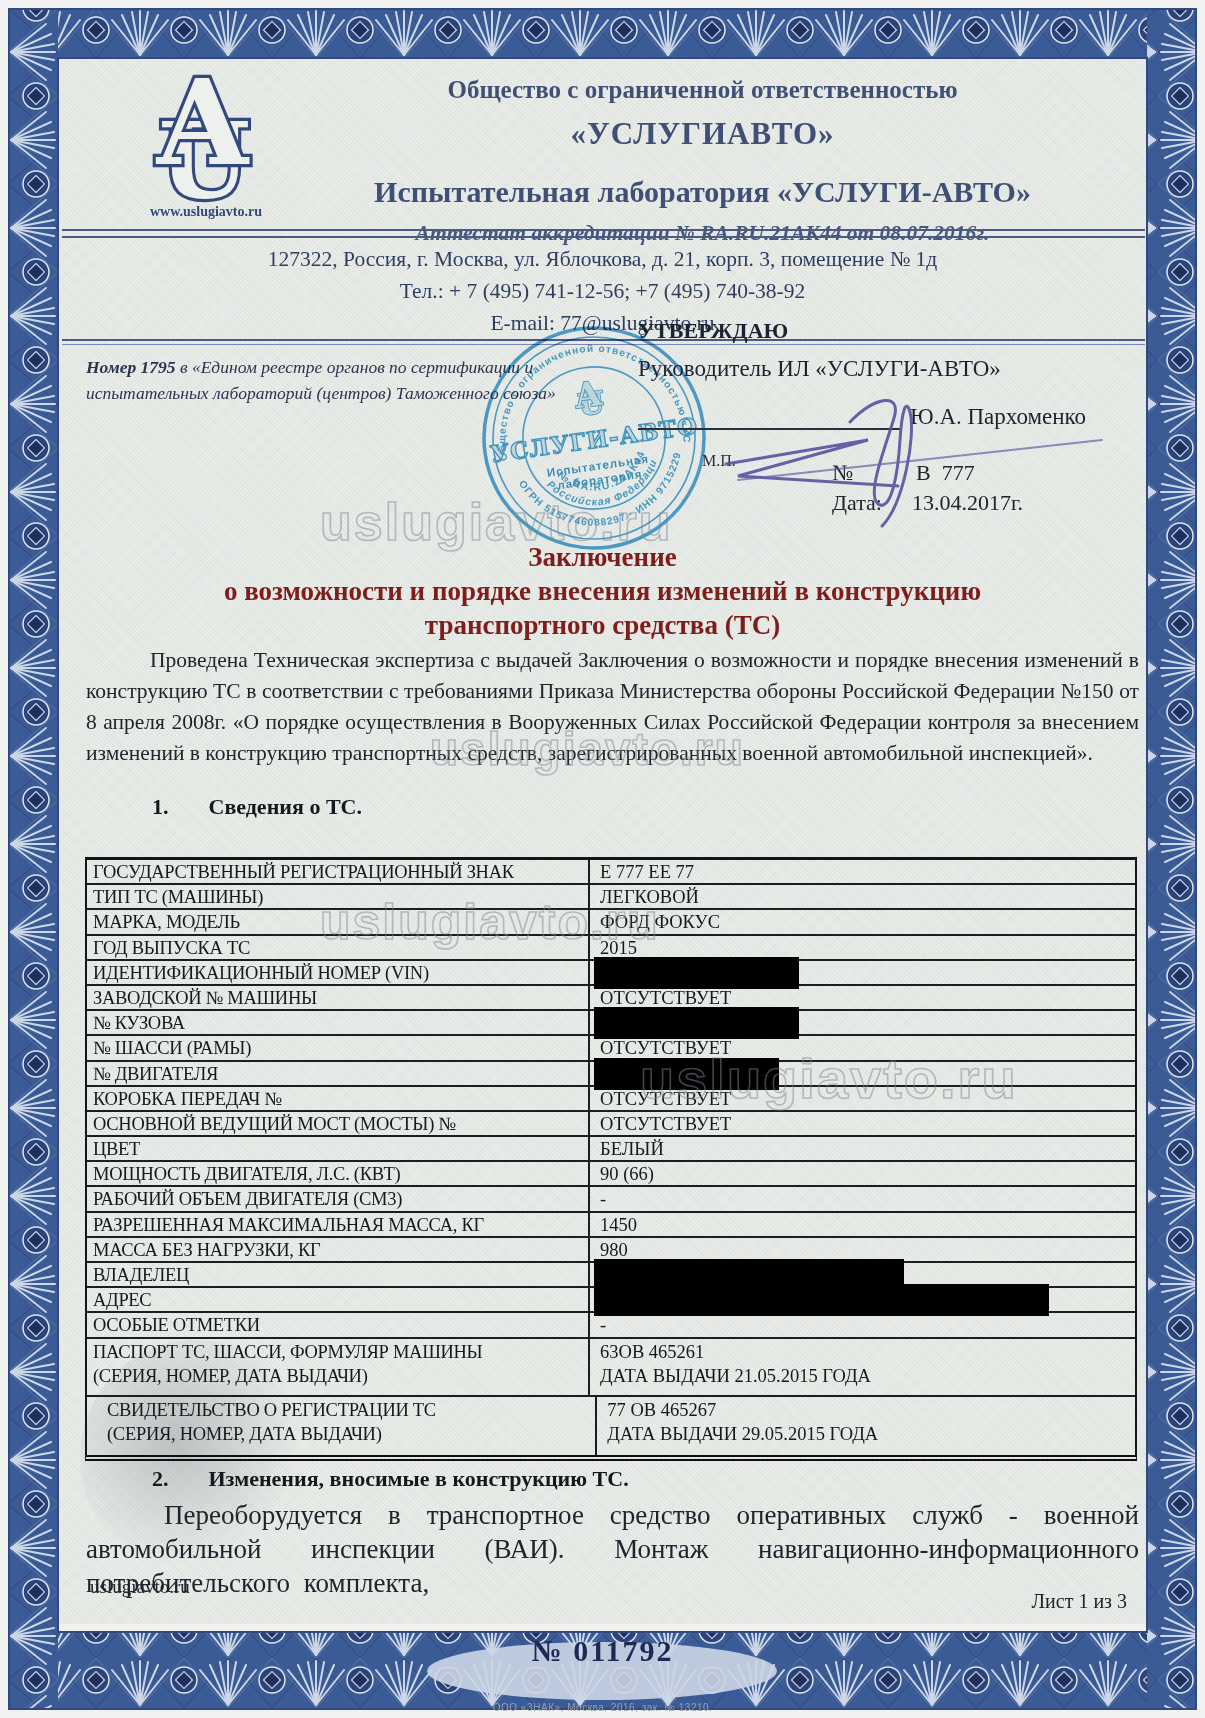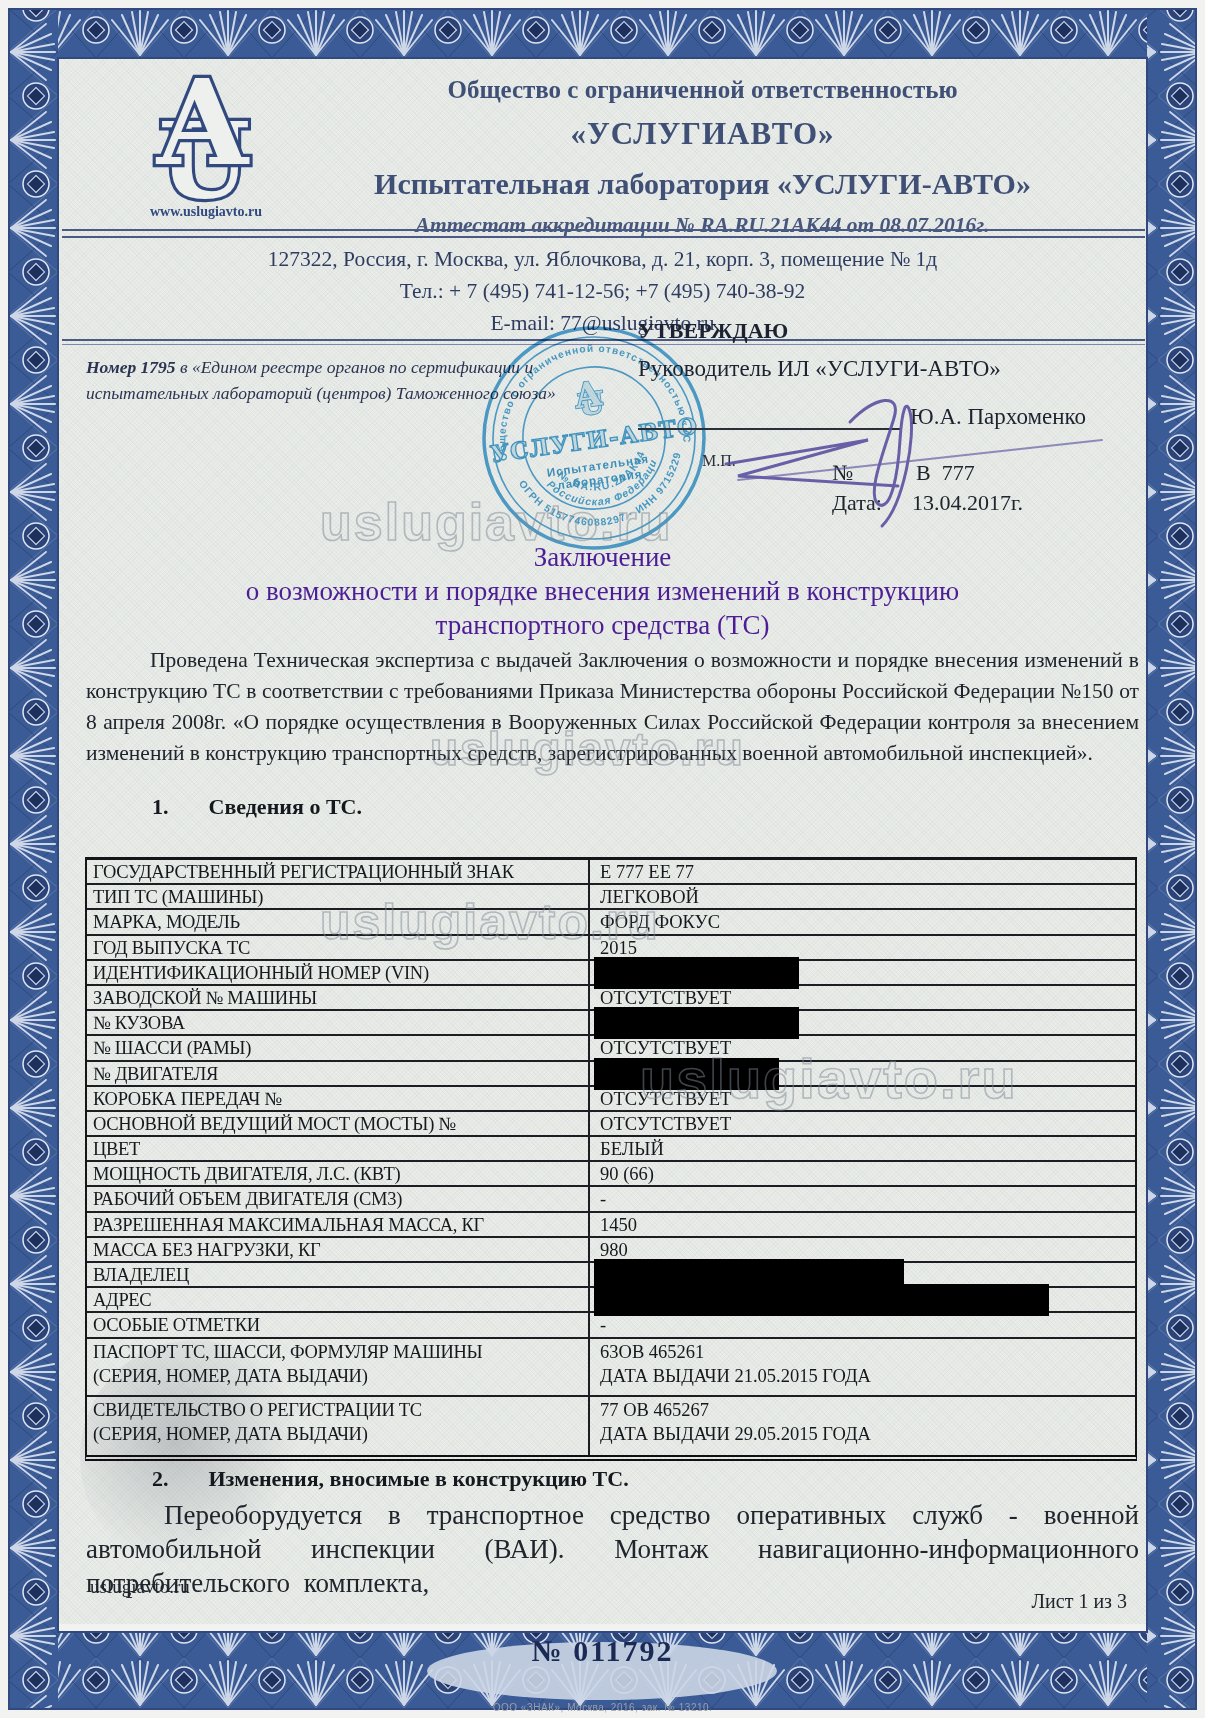--- a/index.html
+++ b/index.html
@@ -12,21 +12,21 @@
                           repeating-linear-gradient(135deg,rgba(100,120,165,.04) 0 1px,rgba(0,0,0,0) 1px 3px);}
   .frame-svg{position:absolute;left:8px;top:8px;z-index:1;}
   
   .logo-svg{position:absolute;left:100px;top:62px;width:205px;height:145px;z-index:2;}
   .logo-u{font-family:"DejaVu Serif",serif;font-weight:bold;font-size:116px;fill:#edf0ec;stroke:#31497f;stroke-width:7px;paint-order:stroke;}
   .logo-a{font-family:"DejaVu Serif",serif;font-weight:bold;font-size:130px;fill:#edf0ec;stroke:#31497f;stroke-width:7px;paint-order:stroke;}
   .site-top{position:absolute;left:66px;top:204px;width:280px;text-align:center;font-size:14px;font-weight:bold;color:#31497f;z-index:2;}
   .head-block{position:absolute;left:305px;width:795px;top:76px;text-align:center;color:#3f4f76;z-index:2;}
   .hb1{font-size:25px;font-weight:bold;}
   .hb2{font-size:31px;font-weight:bold;margin-top:12px;letter-spacing:1px;}
-  .hb3{font-size:30px;font-weight:bold;margin-top:15px;}
+  .hb3{font-size:30px;font-weight:bold;margin-top:23px;}
   .hb4{font-size:21.5px;font-style:italic;font-weight:600;margin-top:12px;color:#46567c;}
   .rule1{position:absolute;left:62px;right:60px;top:229px;height:5px;border-top:2px solid #4a5a82;border-bottom:2px solid #4a5a82;z-index:2;}
   .addr{position:absolute;left:62px;right:62px;top:243px;text-align:center;font-size:21.5px;line-height:32px;color:#2f3c60;z-index:2;}
   .rule2{position:absolute;left:62px;right:60px;top:339px;height:3px;border-top:2px solid #4a5a82;border-bottom:1px solid #7b88ab;z-index:2;}
   
   .registry{position:absolute;left:86px;top:354px;width:475px;font-style:italic;font-size:17.5px;line-height:26px;color:#2a3350;z-index:2;}
   .registry b{font-weight:bold;}
   .ap-approve{position:absolute;left:638px;top:318px;font-size:22px;font-weight:bold;color:#1d2230;z-index:4;}
   .ap-head{position:absolute;left:638px;top:356px;font-size:23px;color:#1d2230;z-index:4;}
   .ap-sigrow{position:absolute;left:638px;top:402px;width:475px;display:flex;align-items:flex-end;z-index:4;}
@@ -49,32 +49,32 @@
   .s-mono{font-family:"DejaVu Serif",serif;font-weight:bold;fill:#d4eaf6;stroke:#3f9ed3;stroke-width:1.8px;text-anchor:middle;paint-order:stroke;}
   .signature{position:absolute;left:690px;top:382px;width:430px;height:160px;z-index:5;}
   
   .wm{position:absolute;font-family:"Liberation Sans",sans-serif;font-weight:bold;color:transparent;
       -webkit-text-stroke:1.6px rgba(125,135,148,.5);letter-spacing:2px;z-index:5;pointer-events:none;user-select:none;}
   .wm1{left:320px;top:492px;font-size:52px;}
   .wm2{left:430px;top:722px;font-size:46px;}
   .wm3{left:320px;top:893px;font-size:50px;}
   .wm4{left:640px;top:1046px;font-size:56px;}
   
-  .doc-title{position:absolute;left:0;right:0;top:540px;text-align:center;font-weight:normal;font-size:27px;line-height:34px;color:#4c1d95;z-index:2;}
+  .doc-title{position:absolute;left:0;right:0;top:540px;text-align:center;font-weight:bold;font-size:27px;line-height:34px;color:#7f1d1d;z-index:2;}
   .intro{position:absolute;left:86px;right:66px;top:645px;font-size:21.5px;line-height:31px;text-align:justify;text-indent:64px;color:#20242c;z-index:2;}
   .h-num{display:inline-block;margin-right:40px;}
   .h1{position:absolute;left:152px;top:794px;font-size:22px;font-weight:bold;color:#15181d;z-index:2;}
   .h2{position:absolute;left:152px;top:1466px;font-size:22px;font-weight:bold;color:#15181d;z-index:2;}
   .p2{position:absolute;left:86px;right:66px;top:1498px;font-size:27px;line-height:34px;text-align:justify;text-indent:78px;word-spacing:7px;color:#20242c;z-index:2;}
   
   .vtable{position:absolute;left:85px;top:857px;width:1052px;box-sizing:border-box;z-index:2;
           border:2px solid #15151a;border-top-width:3px;border-bottom:6px double #0f0f14;}
   .trow{display:flex;height:25.2px;box-sizing:border-box;border-bottom:2px solid #1d1d24;}
   .trow.tall{height:58px;}
-  .trow:last-child{border-bottom:none;}
+  .trow:last-child{border-bottom:none;margin-left:14px;}
   .cl{width:48%;box-sizing:border-box;border-right:2px solid #1d1d24;padding:1px 6px 0;
       font-size:18.5px;line-height:22px;letter-spacing:-0.3px;color:#15181d;white-space:pre-line;overflow:hidden;}
   .cv{flex:1;padding:1px 10px 0;font-size:18.5px;line-height:22px;color:#15181d;white-space:pre-line;position:relative;overflow:visible;}
   .trow.tall .cl,.trow.tall .cv{line-height:24px;}
   .redact{position:absolute;left:4px;top:-4px;height:32px;background:#000;z-index:4;}
   .w205{width:205px}.w185{width:185px}.w310{width:310px}.w455{width:455px}
   
   .fsite{position:absolute;left:90px;top:1576px;font-size:19px;color:#20242c;z-index:2;}
   .fsheet{position:absolute;right:78px;top:1590px;font-size:20px;color:#20242c;z-index:2;}
   .serial{position:absolute;left:0;right:0;top:1634px;text-align:center;font-size:30px;font-weight:bold;letter-spacing:2px;color:#1b2a55;z-index:3;}

